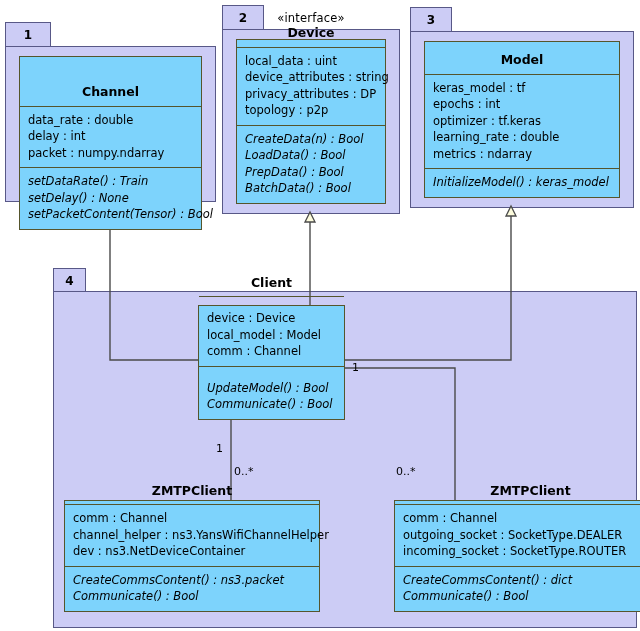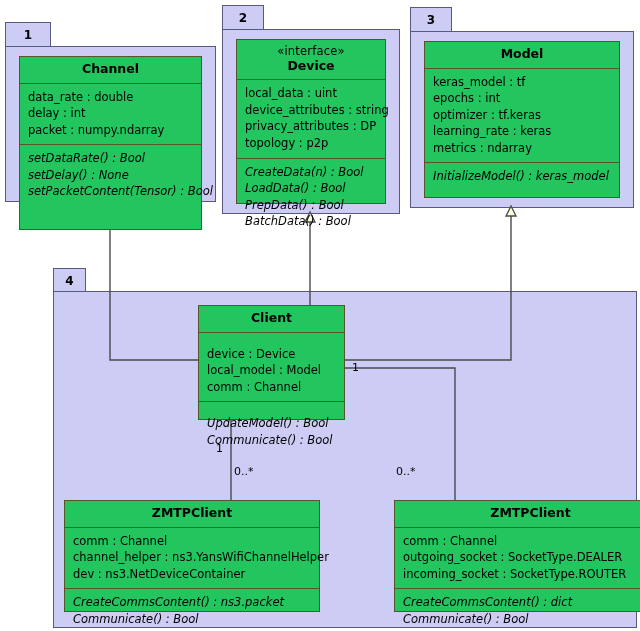--- a/index.html
+++ b/index.html
@@ -40,25 +40,26 @@
     display: flex;
     align-items: center;
     justify-content: center;
     line-height: 1;
   }
 
   
   .cls {
     position: absolute;
     box-sizing: border-box;
-    background: #22c55e;
+    background: #7dd3fc;
     border: 1.2px solid #55552c;
     display: flex;
     flex-direction: column;
     z-index: 6;
+    justify-content: flex-end;
   }
   .cls-name {
     text-align: center;
     font-size: 12.5px;
     font-weight: bold;
     color: #000;
     padding: 5px 4px 6px 4px;
     border-bottom: 1.2px solid #55552c;
     line-height: 1.18;
   }
@@ -130,21 +131,21 @@
   <div class="cls" style="left:19px; top:56px; width:183px; height:174px;">
     <div class="cls-name">
       <span>Channel</span>
     </div>
     <div class="cls-attrs">
       <div>data_rate : double</div>
       <div>delay : int</div>
       <div>packet : numpy.ndarray</div>
     </div>
     <div class="cls-ops">
-      <div>setDataRate() : Bool</div>
+      <div>setDataRate() : Train</div>
       <div>setDelay() : None</div>
       <div>setPacketContent(Tensor) : Bool</div>
     </div>
   </div>
 
   <div class="pkg-tab" style="left:222px; top:5px; width:42px; height:25px;">
     <span>2</span>
   </div>
   <div class="pkg" style="left:222px; top:29px; width:178px; height:185px;"></div>
 
@@ -173,21 +174,21 @@
   <div class="pkg" style="left:410px; top:31px; width:224px; height:177px;"></div>
 
   <div class="cls" style="left:424px; top:41px; width:196px; height:157px;">
     <div class="cls-name">
       <span>Model</span>
     </div>
     <div class="cls-attrs">
       <div>keras_model : tf</div>
       <div>epochs : int</div>
       <div>optimizer : tf.keras</div>
-      <div>learning_rate : keras</div>
+      <div>learning_rate : double</div>
       <div>metrics : ndarray</div>
     </div>
     <div class="cls-ops">
       <div>InitializeModel() : keras_model</div>
     </div>
   </div>
 
   <div class="pkg-tab" style="left:53px; top:268px; width:33px; height:24px;">
     <span>4</span>
   </div>

